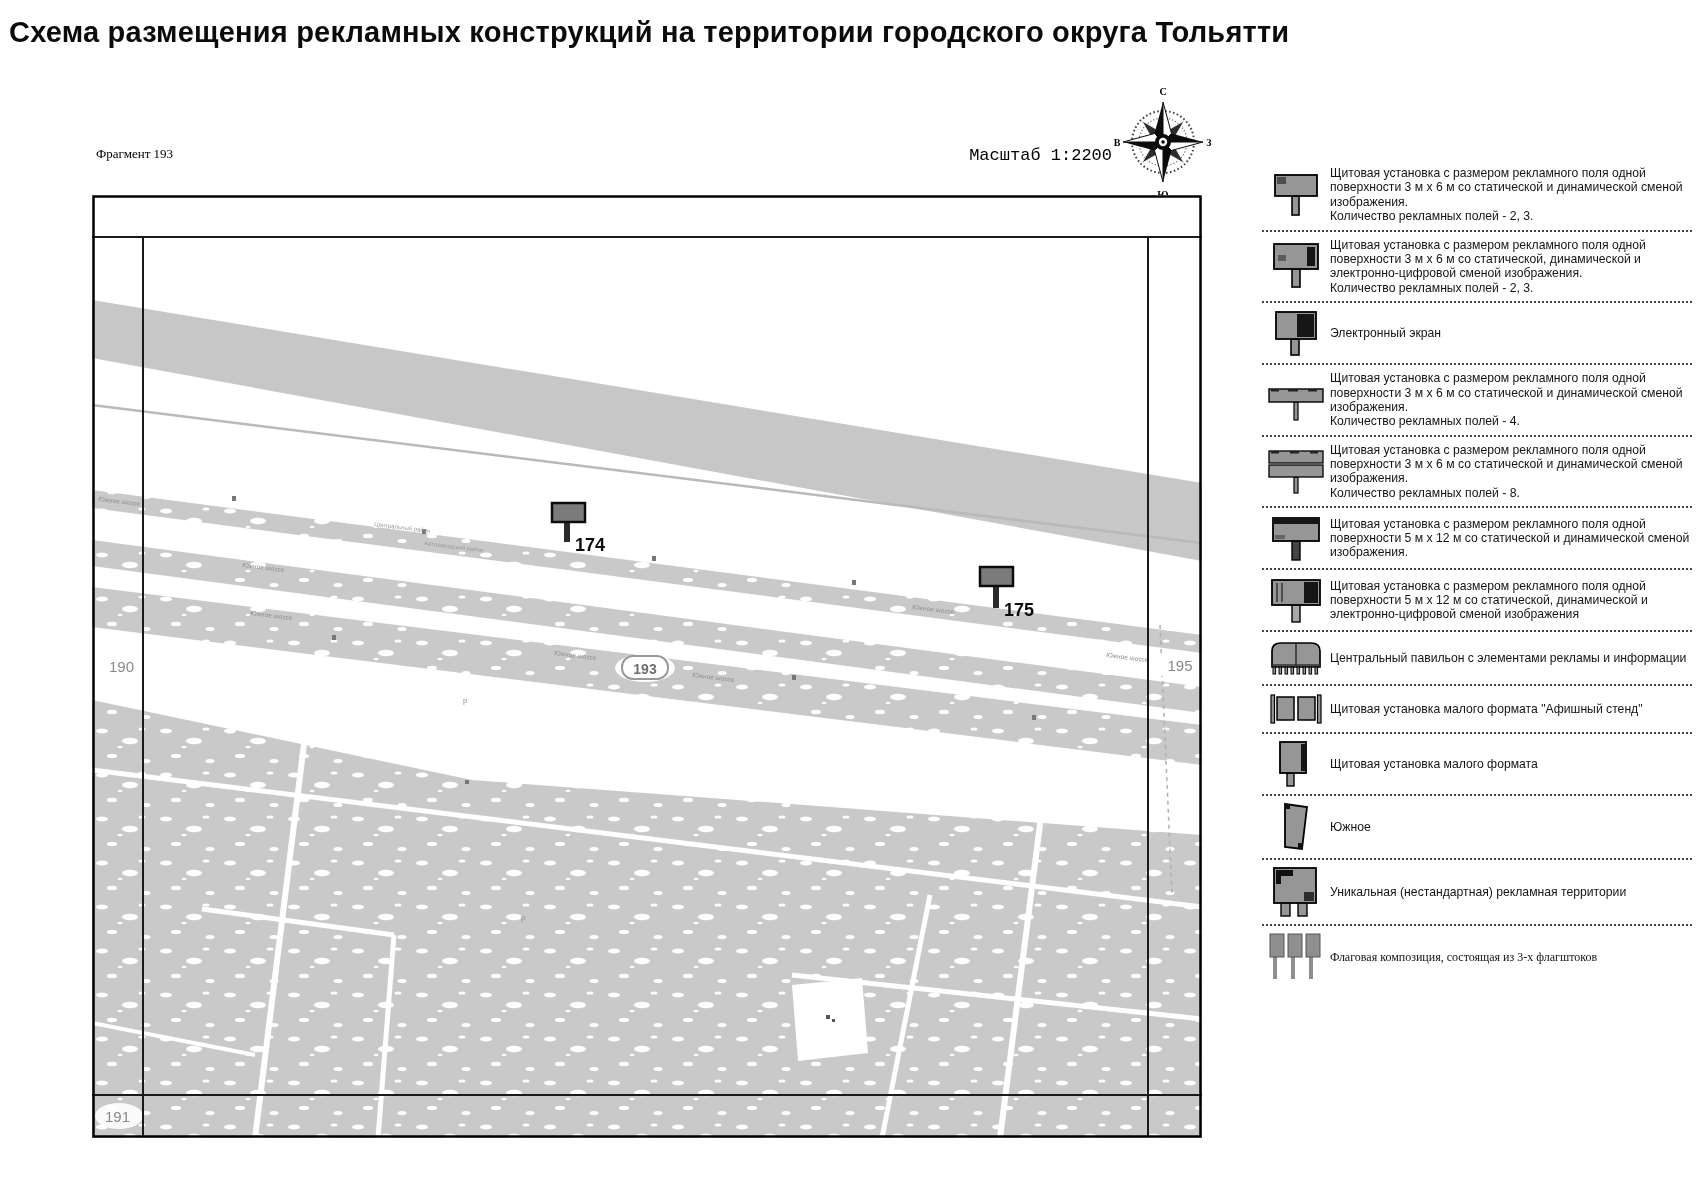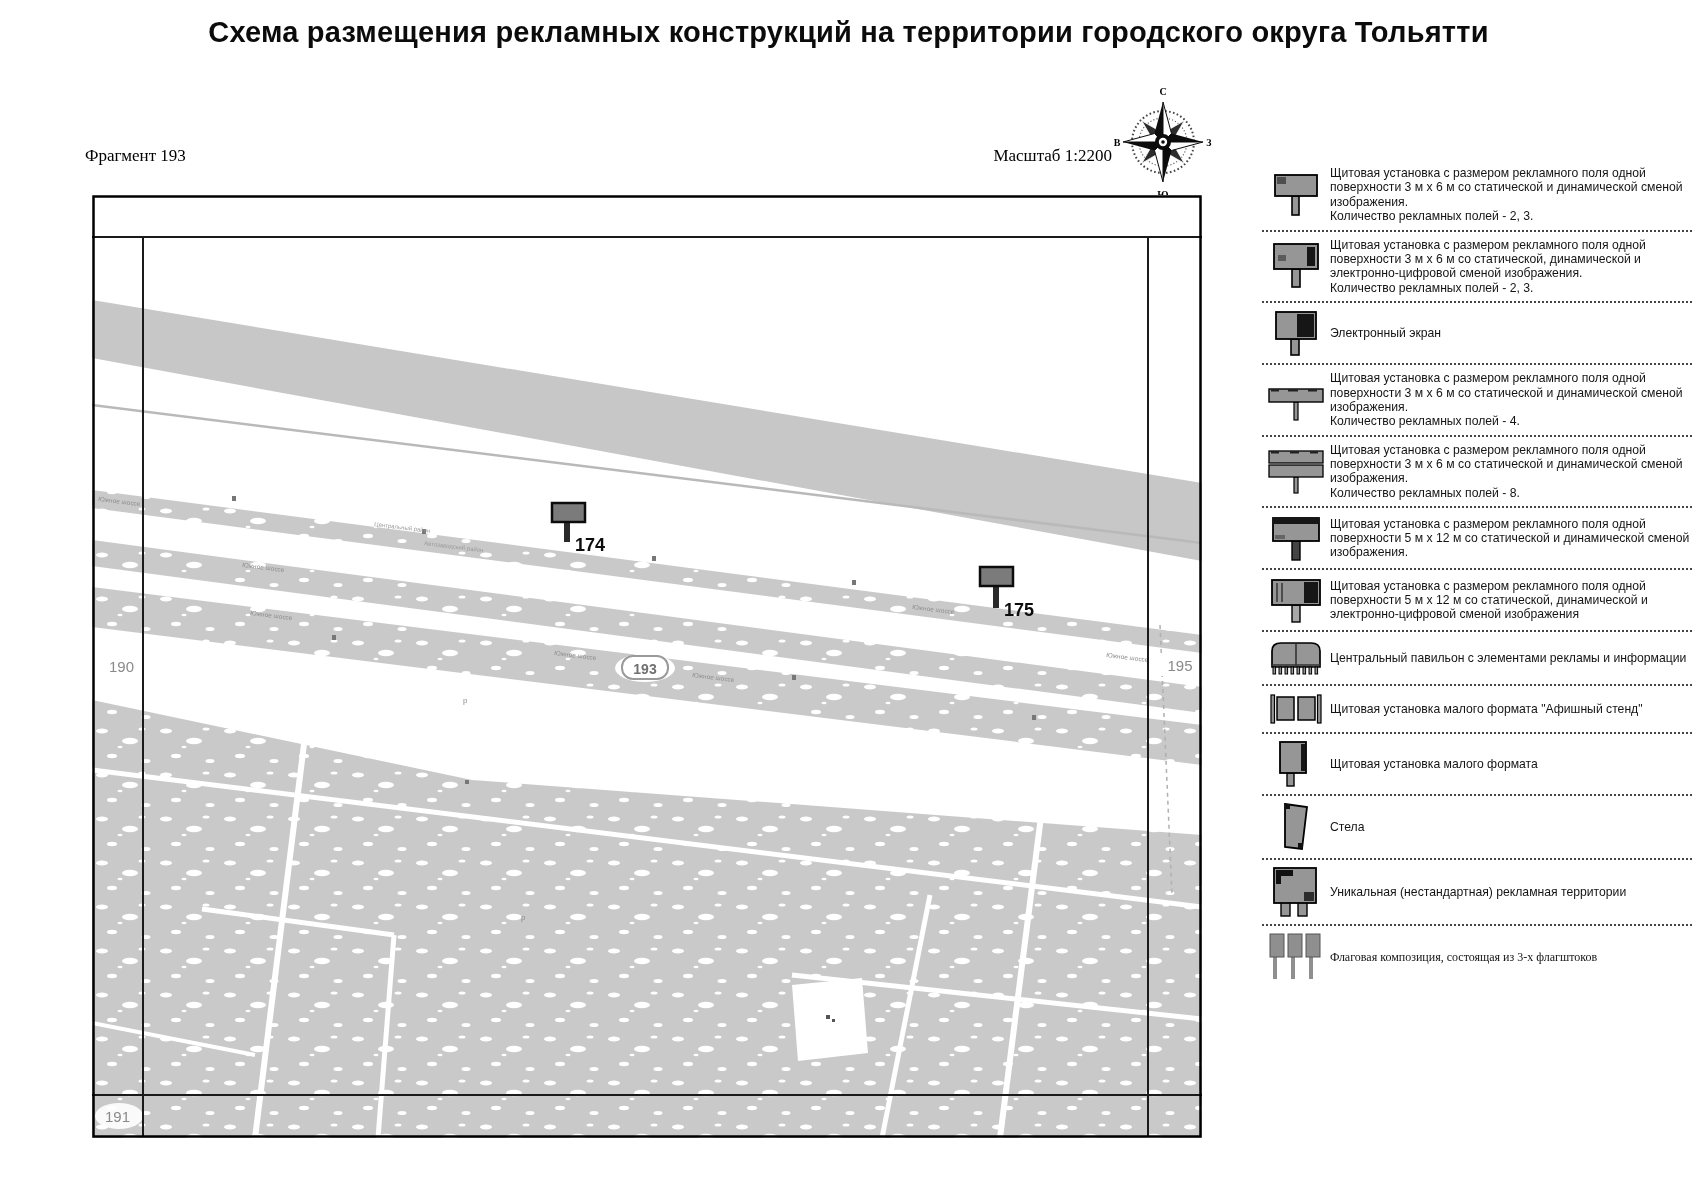--- a/index.html
+++ b/index.html
@@ -1,23 +1,23 @@
 <!DOCTYPE html>
 <html><head>
 <meta charset="utf-8">
 <style>
   html,body{margin:0;padding:0;background:#fff;}
   .page{position:relative;width:1697px;height:1200px;background:#fff;overflow:hidden;
         font-family:"Liberation Sans",sans-serif;color:#111;}
-  .title{position:absolute;left:0;right:0;top:16px;text-align:center;
-         font-size:29px;font-weight:bold;letter-spacing:.2px;color:#0b0b0b;}
-  .frag-label{position:absolute;left:85px;top:146px;font-family:"Liberation Serif",serif;
-              font-size:17px;color:#000;}
+  .title{position:absolute;left:0;right:0;top:16px;text-align:left;
+         font-size:29px;font-weight:bold;letter-spacing:.2px;color:#0b0b0b;padding-left:9px;}
+  .frag-label{position:absolute;left:96px;top:146px;font-family:"Liberation Serif",serif;
+              font-size:13px;color:#000;}
   .scale-label{position:absolute;left:912px;top:146px;width:200px;text-align:right;
-               font-family:Liberation Serif, serif;font-size:17px;color:#000;}
+               font-family:Liberation Mono, monospace;font-size:17px;color:#000;}
   .compass{position:absolute;left:1113px;top:84px;}
   .mapwrap{position:absolute;left:92px;top:195px;width:1110px;height:943px;}
   .legend{position:absolute;left:1262px;top:160px;width:430px;}
   .li{display:flex;align-items:center;border-bottom:2px dotted #454545;padding:6px 0;}
   .li:last-child{border-bottom:none;}
   .ic{flex:0 0 68px;width:68px;display:flex;justify-content:center;align-items:center;}
   .lt{font-size:12.2px;line-height:1.18;color:#141414;white-space:pre-line;}
   .li.serif .lt{font-family:"Liberation Serif",serif;font-size:12px;line-height:1.55;}
   svg text{font-family:"Liberation Sans",sans-serif;}
   svg .serif{font-family:"Liberation Serif",serif;}
@@ -301,21 +301,21 @@
     </div>
 
     <div class="li">
       <div class="ic">
           <svg width="50" height="50">
         <polygon points="14,2 36,5 31,47 14,45" fill="#969696" stroke="#000" stroke-width="1.8"></polygon>
         <rect x="14" y="2" width="5" height="5" fill="#111"></rect>
         <rect x="27" y="41" width="5" height="5" fill="#111"></rect>
       </svg>
         </div>
-      <div class="lt">Стела</div>
+      <div class="lt">Южное</div>
     </div>
 
 
     <div class="li">
       <div class="ic">
           <svg width="56" height="52">
         <rect x="13" y="36" width="9" height="14" fill="#969696" stroke="#000" stroke-width="1.4"></rect>
         <rect x="30" y="36" width="9" height="14" fill="#969696" stroke="#000" stroke-width="1.4"></rect>
         <rect x="6" y="2" width="42" height="35" fill="#969696" stroke="#000" stroke-width="1.8"></rect>
         <rect x="8" y="4" width="17" height="6" fill="#111"></rect>

